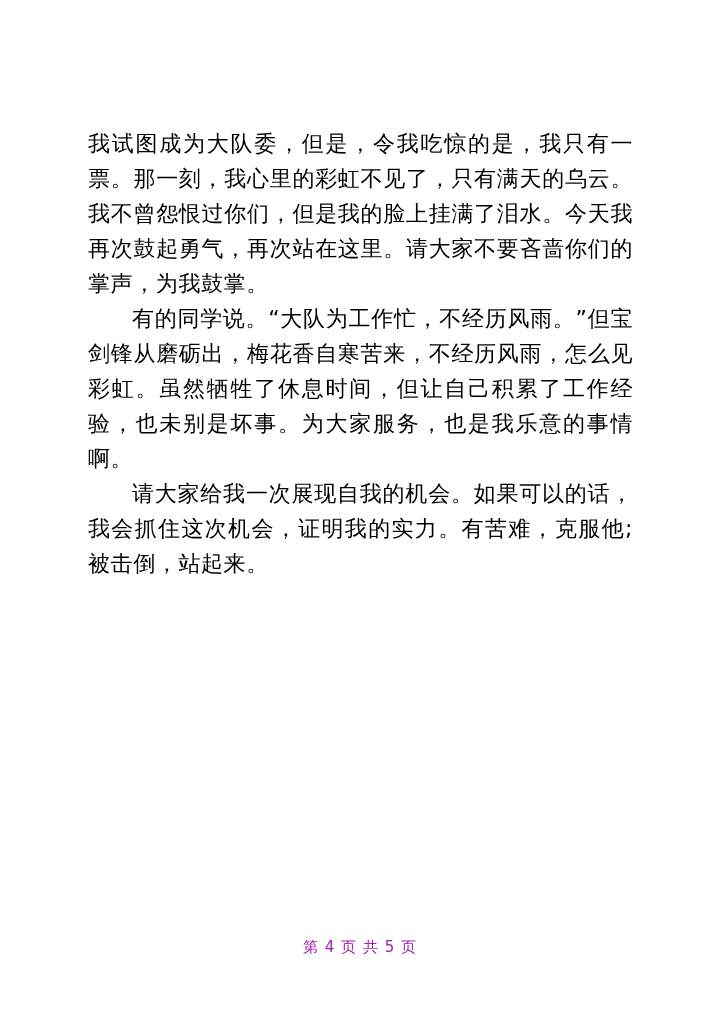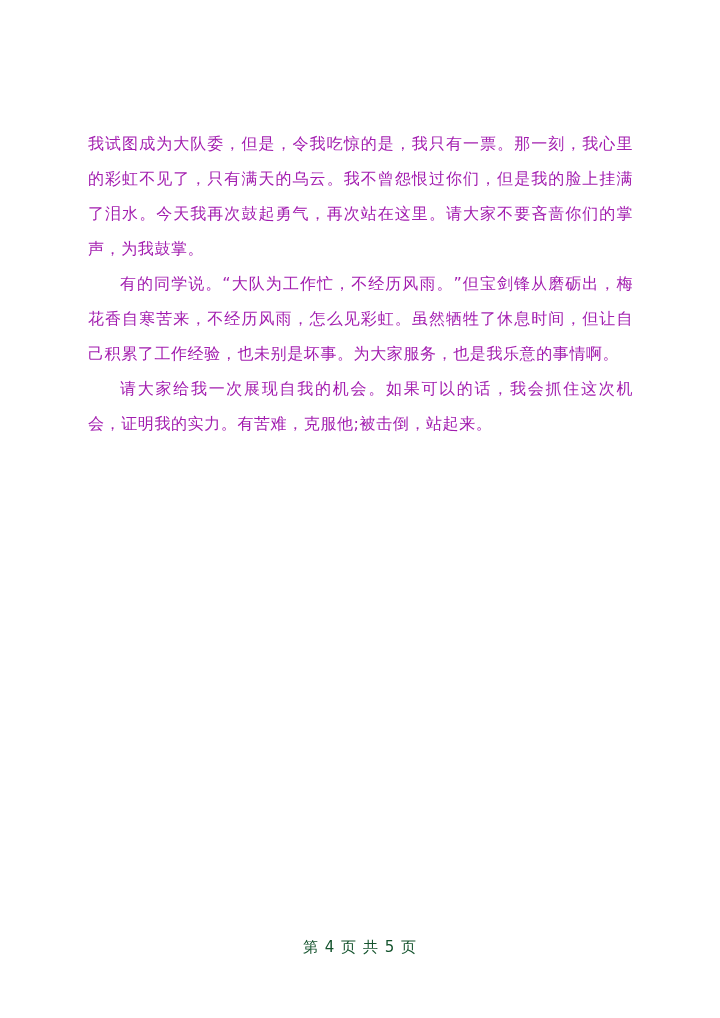--- a/index.html
+++ b/index.html
@@ -23,40 +23,40 @@
     height: 1018px;
     background: #ffffff;
   }
   .doc-body {
     position: absolute;
     left: 88px;
     top: 126px;
     width: 545px;
   }
   .para {
-    font-size: 16px;
+    font-size: 22px;
     line-height: 35px;
     text-align: justify;
     text-justify: inter-ideograph;
     letter-spacing: 0.6px;
     margin: 0 0 0 0;
-    color: #a21caf;
+    color: #000000;
   }
   .indent {
     text-indent: 2em;
   }
   .footer {
     position: absolute;
     left: 0;
     top: 938px;
     width: 720px;
     text-align: center;
     font-size: 15px;
     letter-spacing: 1px;
-    color: #14532d;
+    color: #a21caf;
   }
 </style>
 </head>
 <body>
 
 <div class="page">
 
   <div class="doc-body">
     <p class="para">我试图成为大队委，但是，令我吃惊的是，我只有一票。那一刻，我心里的彩虹不见了，只有满天的乌云。我不曾怨恨过你们，但是我的脸上挂满了泪水。今天我再次鼓起勇气，再次站在这里。请大家不要吝啬你们的掌声，为我鼓掌。</p>
     <p class="para indent">有的同学说。“大队为工作忙，不经历风雨。”但宝剑锋从磨砺出，梅花香自寒苦来，不经历风雨，怎么见彩虹。虽然牺牲了休息时间，但让自己积累了工作经验，也未别是坏事。为大家服务，也是我乐意的事情啊。</p>

